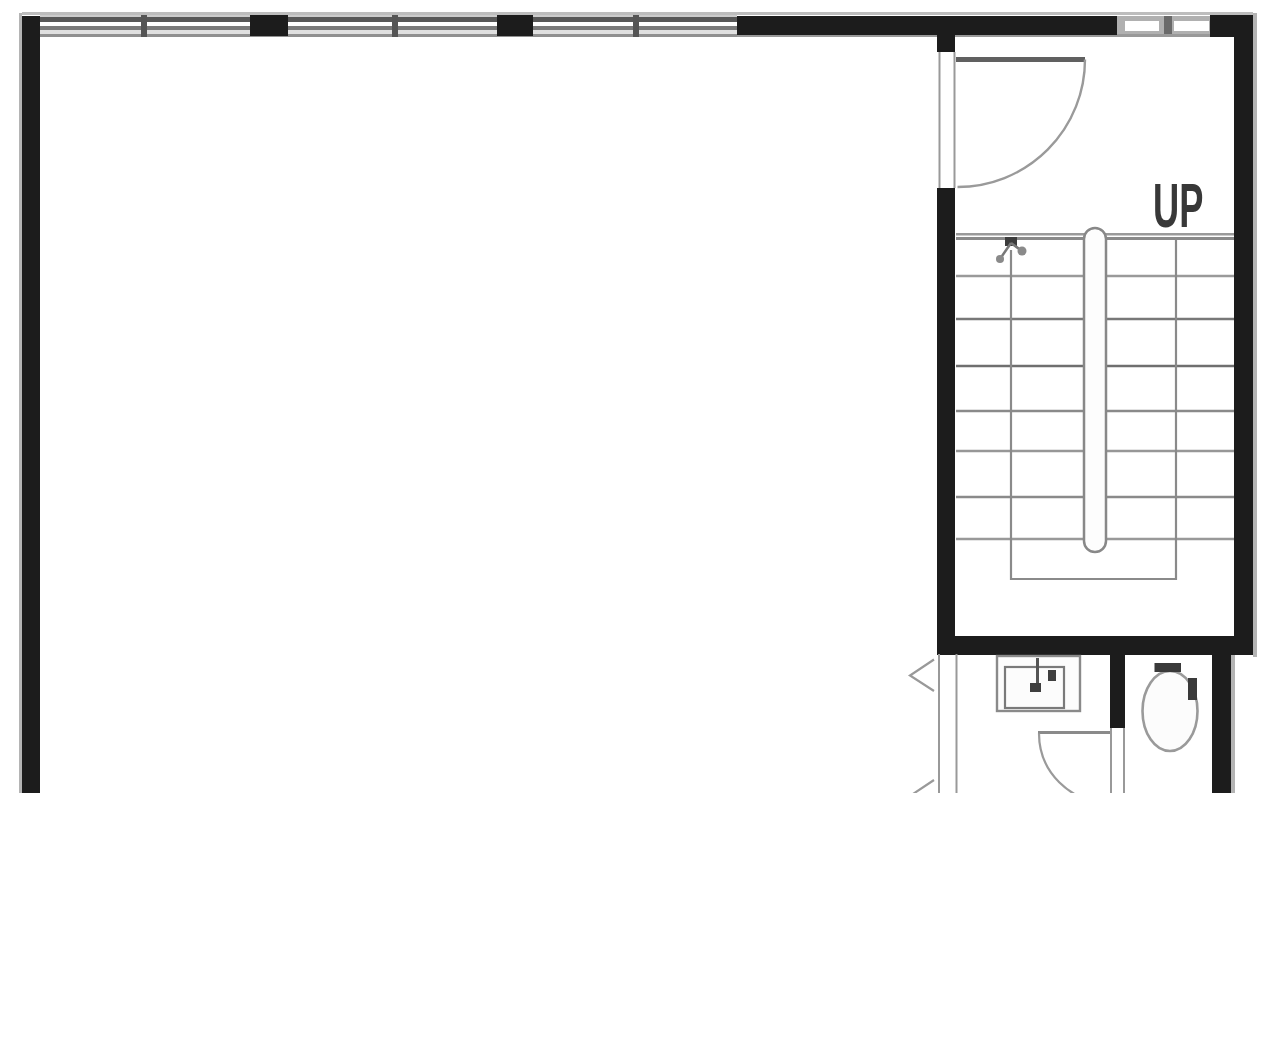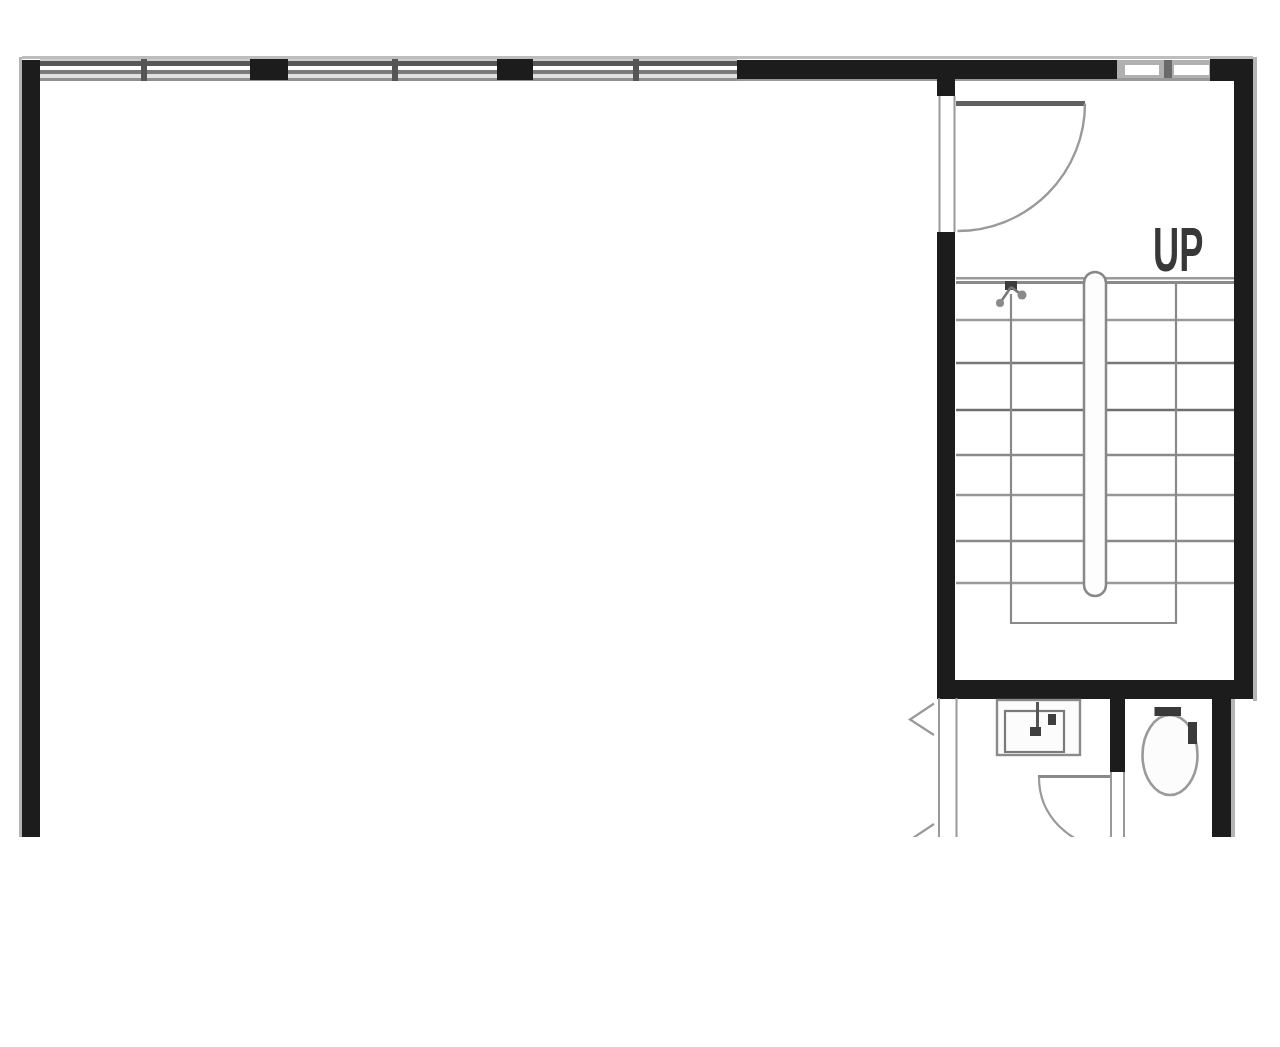--- a/index.html
+++ b/index.html
@@ -1,16 +1,16 @@
 <!DOCTYPE html>
 <html><head>
 <meta charset="utf-8">
 <style>
 html,body{margin:0;padding:0;background:#ffffff;}
-#wrap{position:relative;width:1280px;height:793px;background:#ffffff;overflow:hidden;margin-top:44px;}
+#wrap{position:relative;width:1280px;height:793px;background:#ffffff;overflow:hidden;}
 svg{display:block;}
 </style>
 </head>
 <body>
 <div id="wrap">
 <svg width="1280" height="1047" viewBox="0 0 1280 1047" xmlns="http://www.w3.org/2000/svg">
 <rect x="0" y="0" width="1280" height="1047" fill="#ffffff"></rect>
 
 <rect x="19" y="13" width="3" height="1006" fill="#b4b4b4"></rect>
 <rect x="22" y="12" width="1231" height="3" fill="#bdbdbd"></rect>

